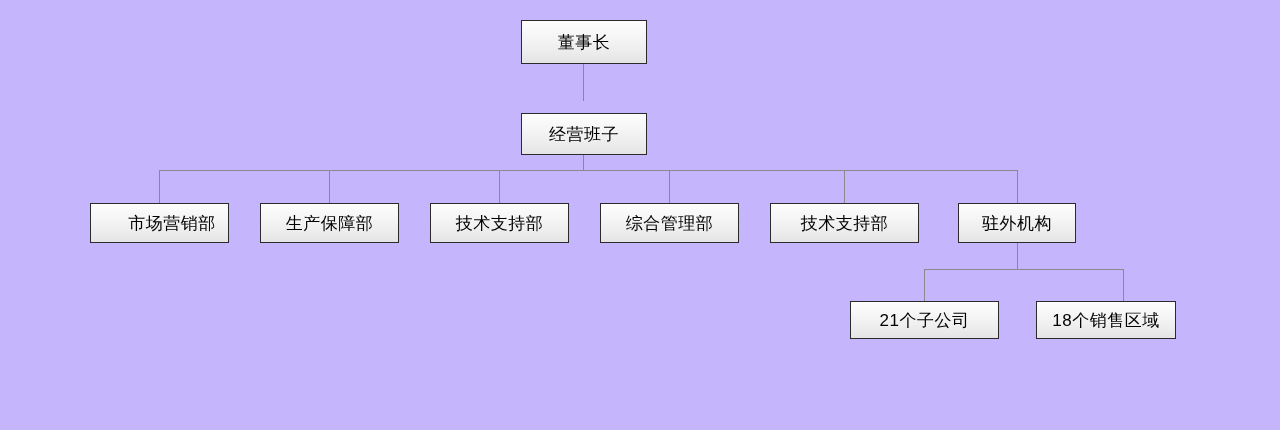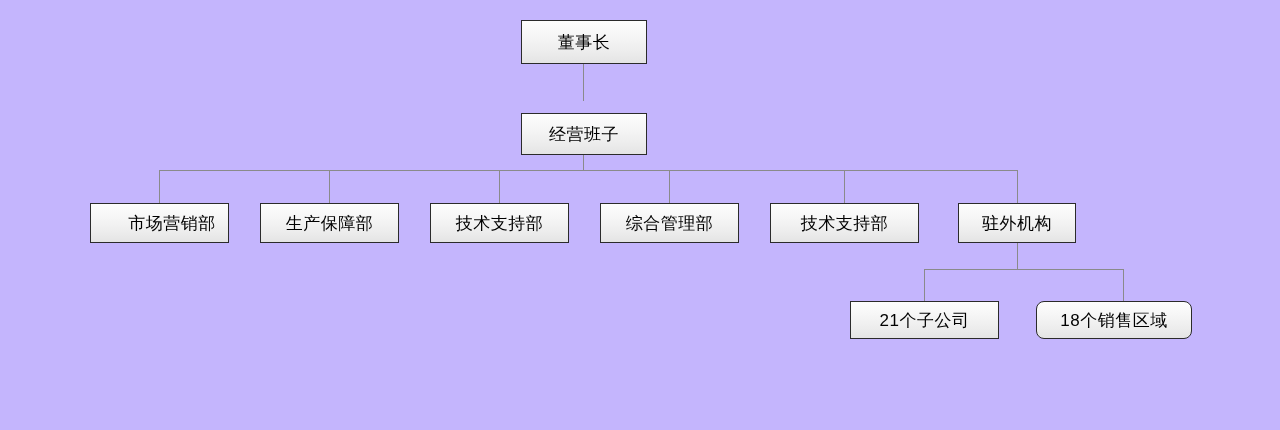--- a/index.html
+++ b/index.html
@@ -97,17 +97,17 @@
   </div>
 
   <div class="node" style="left:958px; top:203px; width:118px; height:40px;">
     <span class="node-label">驻外机构</span>
   </div>
 
   <div class="node" style="left:850px; top:301px; width:149px; height:38px;">
     <span class="node-label">21个子公司</span>
   </div>
 
-  <div class="node" style="left:1036px; top:301px; width:156px; height:38px;border-radius:8px;">
+  <div class="node" style="left:1036px; top:301px; width:140px; height:38px;">
     <span class="node-label">18个销售区域</span>
   </div>
 
 </div>
 
 </body></html>

